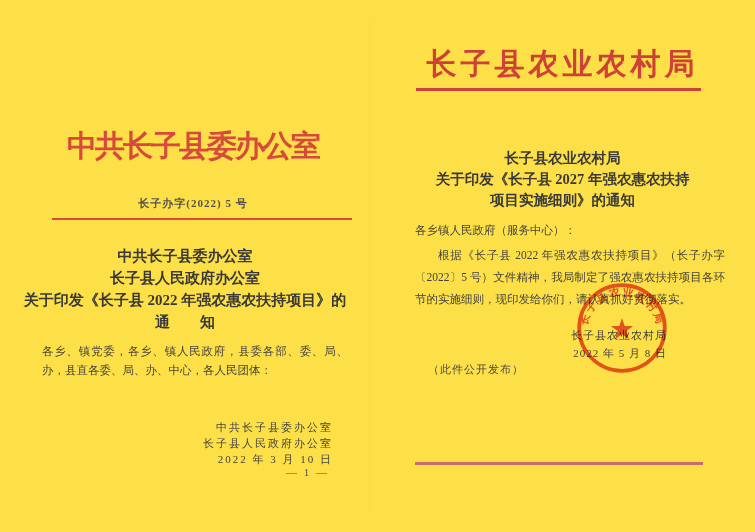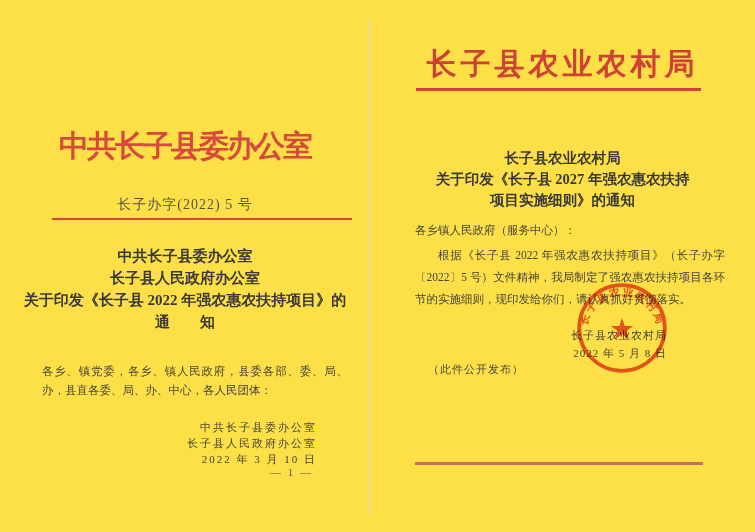--- a/index.html
+++ b/index.html
@@ -3,47 +3,47 @@
 <meta charset="utf-8">
 <style>
   html,body{margin:0;padding:0;background:#e9e9e7;}
   .canvas{
     position:relative;width:755px;height:532px;overflow:hidden;
     background:#fcfcfb;
     font-family:"Liberation Serif","DejaVu Serif",serif;
     color:#3f3e3c;
   }
   .page{position:absolute;top:0;height:532px;background:#fde047;}
-  .page.left{left:0;width:370px;}
+  .page.left{left:0;width:370px;padding-left:16px;}
   .page.right{left:370px;width:385px;}
   .page-divider{
     position:absolute;left:369px;top:18px;width:1px;height:496px;
     background:#d5d4d0;
   }
   
   .l-org-title{
     position:absolute;top:126px;left:0;width:100%;text-align:center;
     font-size:30px;font-weight:bold;letter-spacing:-2px;color:#d8493d;
     white-space:nowrap;
   }
   .l-doc-number{
     position:absolute;top:196px;left:0;width:100%;text-align:center;
-    font-size:14px;color:#55504c;letter-spacing:1px;
+    font-size:11px;color:#55504c;letter-spacing:1px;font-weight:bold;
   }
   .l-rule{
     position:absolute;top:218px;left:52px;width:300px;height:2px;
     background:#d8493d;
   }
   .l-title{
     position:absolute;top:245px;left:10px;width:350px;text-align:center;
     font-size:15px;font-weight:bold;line-height:22px;color:#3a3937;
   }
   .l-body{
     position:absolute;top:342px;left:42px;width:306px;
-    font-size:11.5px;line-height:19px;text-align:justify;color:#45433f;margin-top:20px;
+    font-size:11.5px;line-height:19px;text-align:justify;color:#45433f;
   }
   .l-body p{margin:0;}
   .l-body p.indent{text-indent:2em;}
   .l-signature{
     position:absolute;top:419px;left:0;right:53px;text-align:right;
     font-size:11px;line-height:16px;color:#45433f;letter-spacing:2px;
   }
   .l-page-number{
     position:absolute;top:466px;right:57px;
     font-size:11px;color:#55534f;letter-spacing:2px;

